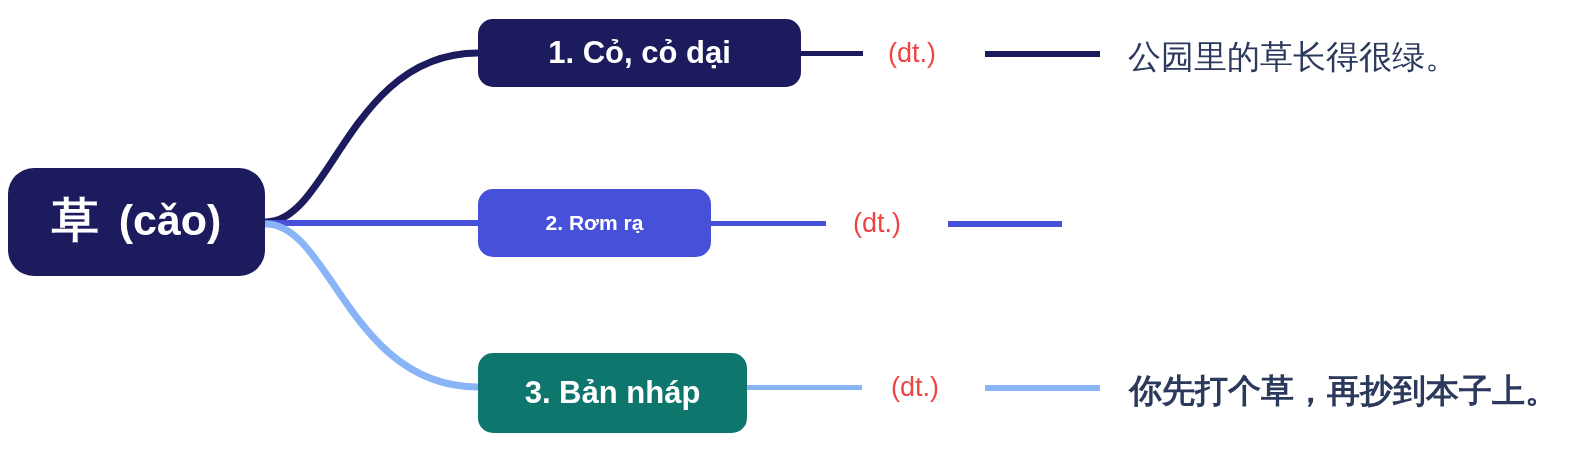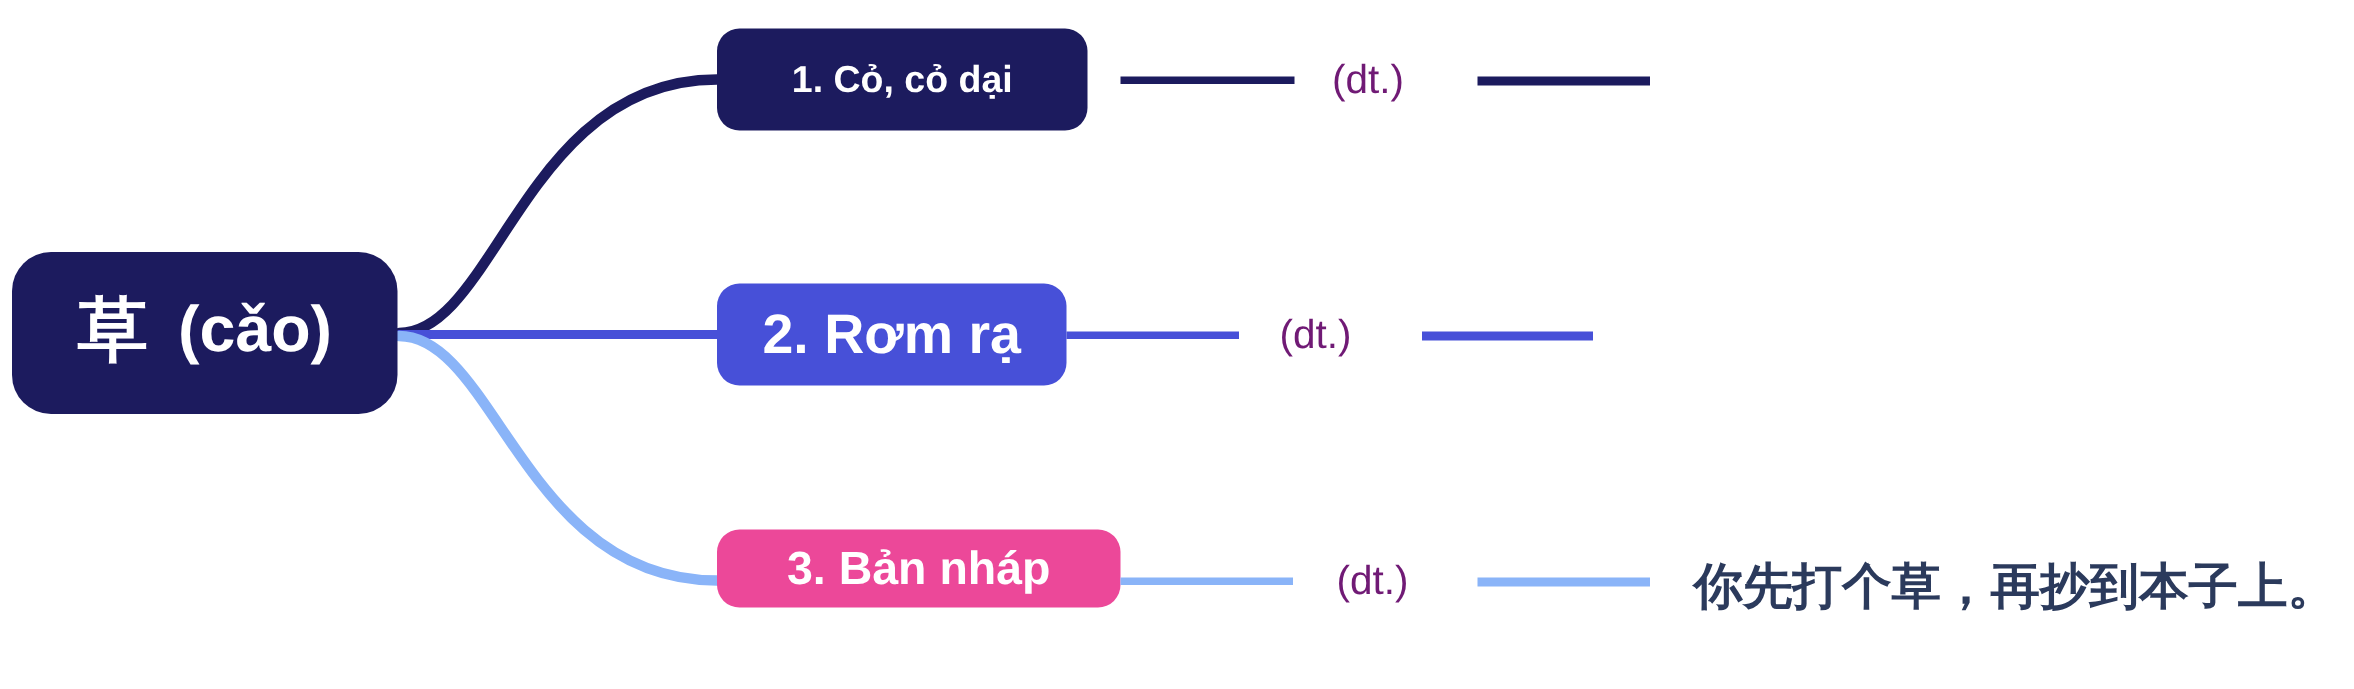--- a/index.html
+++ b/index.html
@@ -48,56 +48,56 @@
     background: #1c1b5e;
     font-size: 44px;
     padding-bottom: 3px;
   }
   #root-node .root-hanzi { font-size: 47px; }
   #root-node .root-pinyin { font-size: 43px; margin-left: 20px; }
 
   #branch-node-1 {
     left: 478px;
     top: 19px;
-    width: 247px;
+    width: 323px;
     height: 68px;
     border-radius: 15px;
     background: #1c1b5e;
-    font-size: 25px;
+    font-size: 31px;
   }
   #branch-node-2 {
     left: 478px;
     top: 189px;
     width: 233px;
     height: 68px;
     border-radius: 15px;
     background: #4750d8;
-    font-size: 37px;
+    font-size: 21px;
   }
   #branch-node-3 {
     left: 478px;
     top: 353px;
     width: 269px;
-    height: 52px;
+    height: 80px;
     border-radius: 15px;
-    background: #ec4899;
+    background: #0f766e;
     font-size: 31px;
   }
 
   
   .dash {
     position: absolute;
     height: 5px;
     border-radius: 0px;
   }
 
   
   .pos-label {
     position: absolute;
-    color: #701a75;
+    color: #ef4444;
     font-size: 27px;
     white-space: nowrap;
   }
   .sentence {
     position: absolute;
     color: #2b3a5c;
     font-size: 33px;
     white-space: nowrap;
   }
 </style>
@@ -116,20 +116,21 @@
     <span class="root-hanzi">草</span>
     <span class="root-pinyin">(cǎo)</span>
   </div>
 
   <div class="node" id="branch-node-1">
     <span>1. Cỏ, cỏ dại</span>
   </div>
   <div class="dash" style="left:747px; top:51px; width:116px; background:#1c1b5e;"></div>
   <div class="pos-label" style="left:888px; top:38px;">(dt.)</div>
   <div class="dash" style="left:985px; top:51px; width:115px; background:#1c1b5e; height:6px;"></div>
+  <div class="sentence" style="left:1128px; top:35px;">公园里的草长得很绿。</div>
 
   <div class="node" id="branch-node-2">
     <span>2. Rơm rạ</span>
   </div>
   <div class="dash" style="left:711px; top:221px; width:115px; background:#4750d8;"></div>
   <div class="pos-label" style="left:853px; top:208px;">(dt.)</div>
   <div class="dash" style="left:948px; top:221px; width:114px; background:#4750d8; height:6px;"></div>
 
   <div class="node" id="branch-node-3">
     <span>3. Bản nháp</span>

